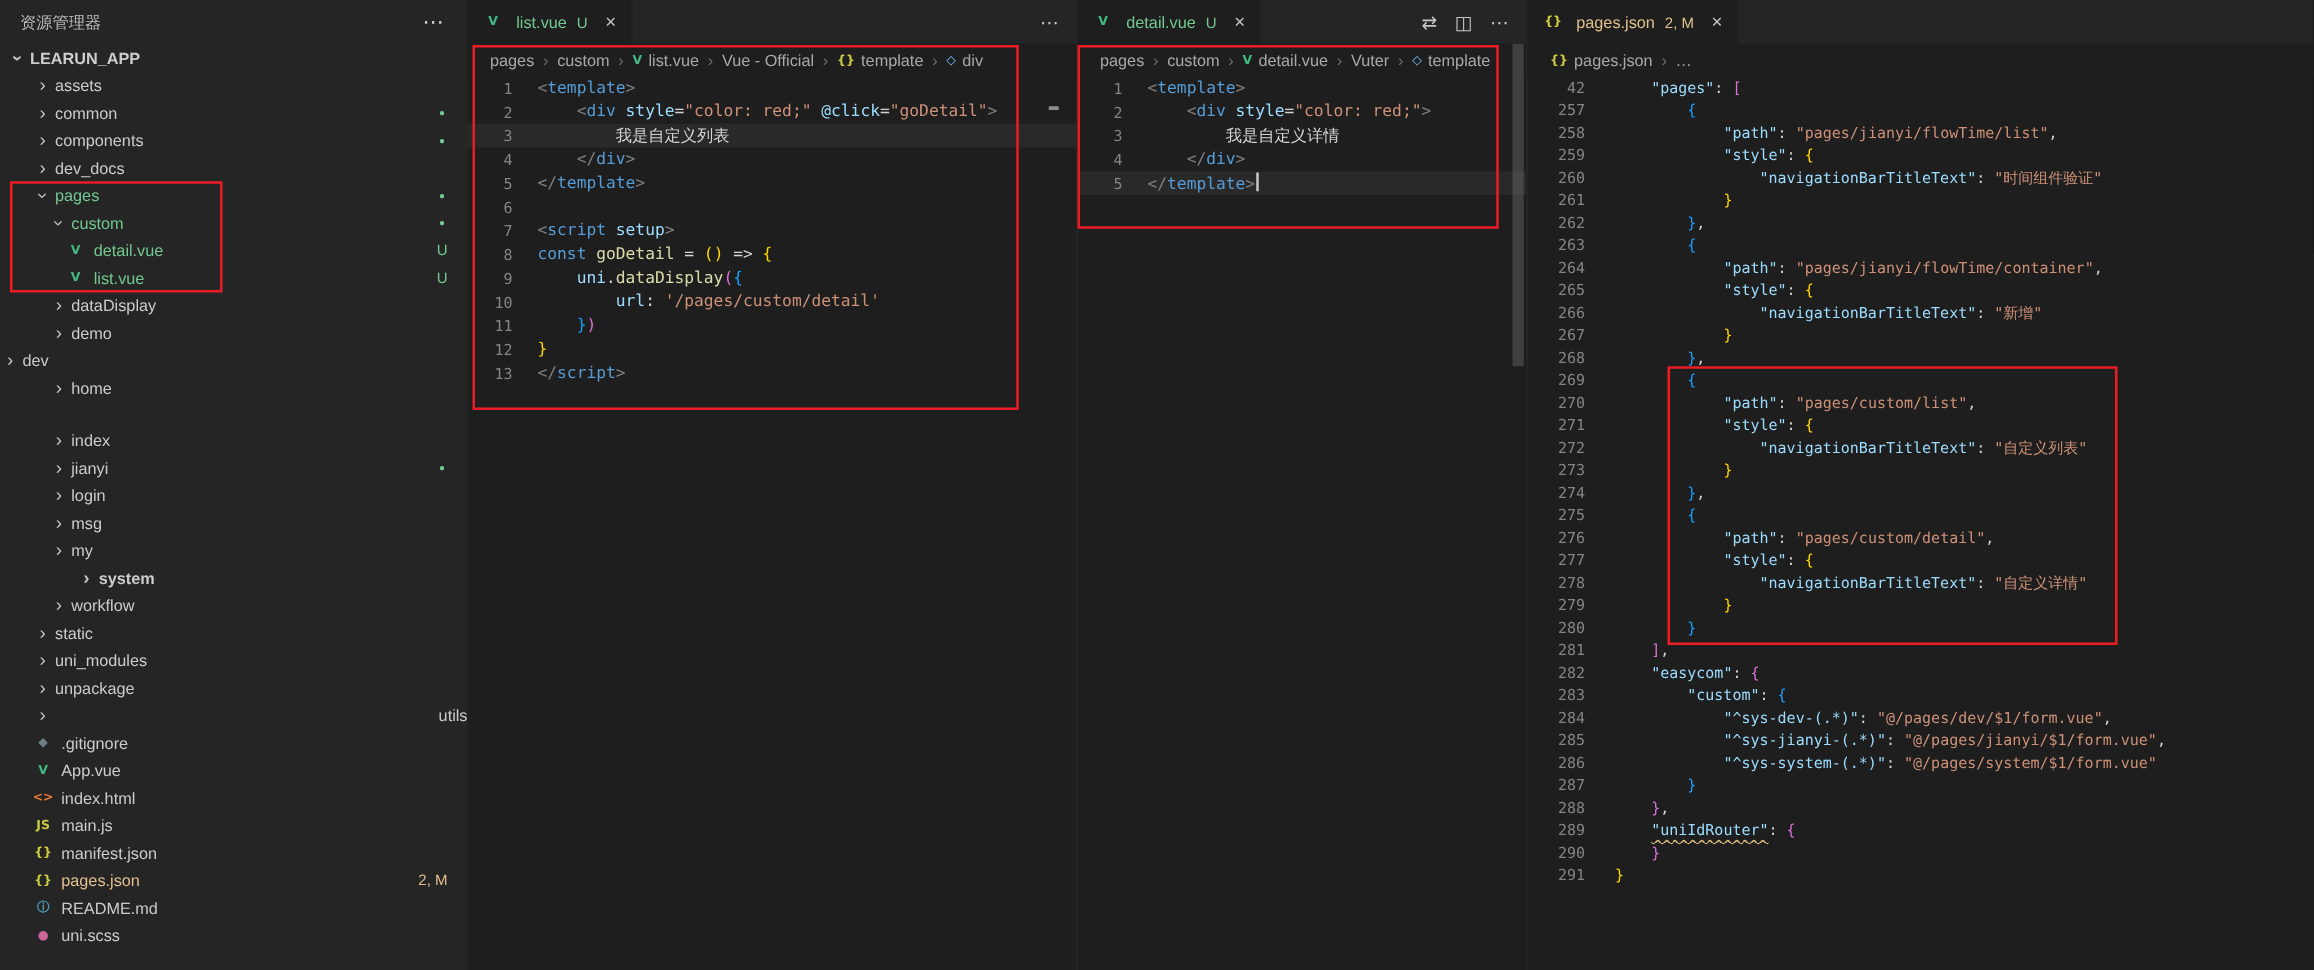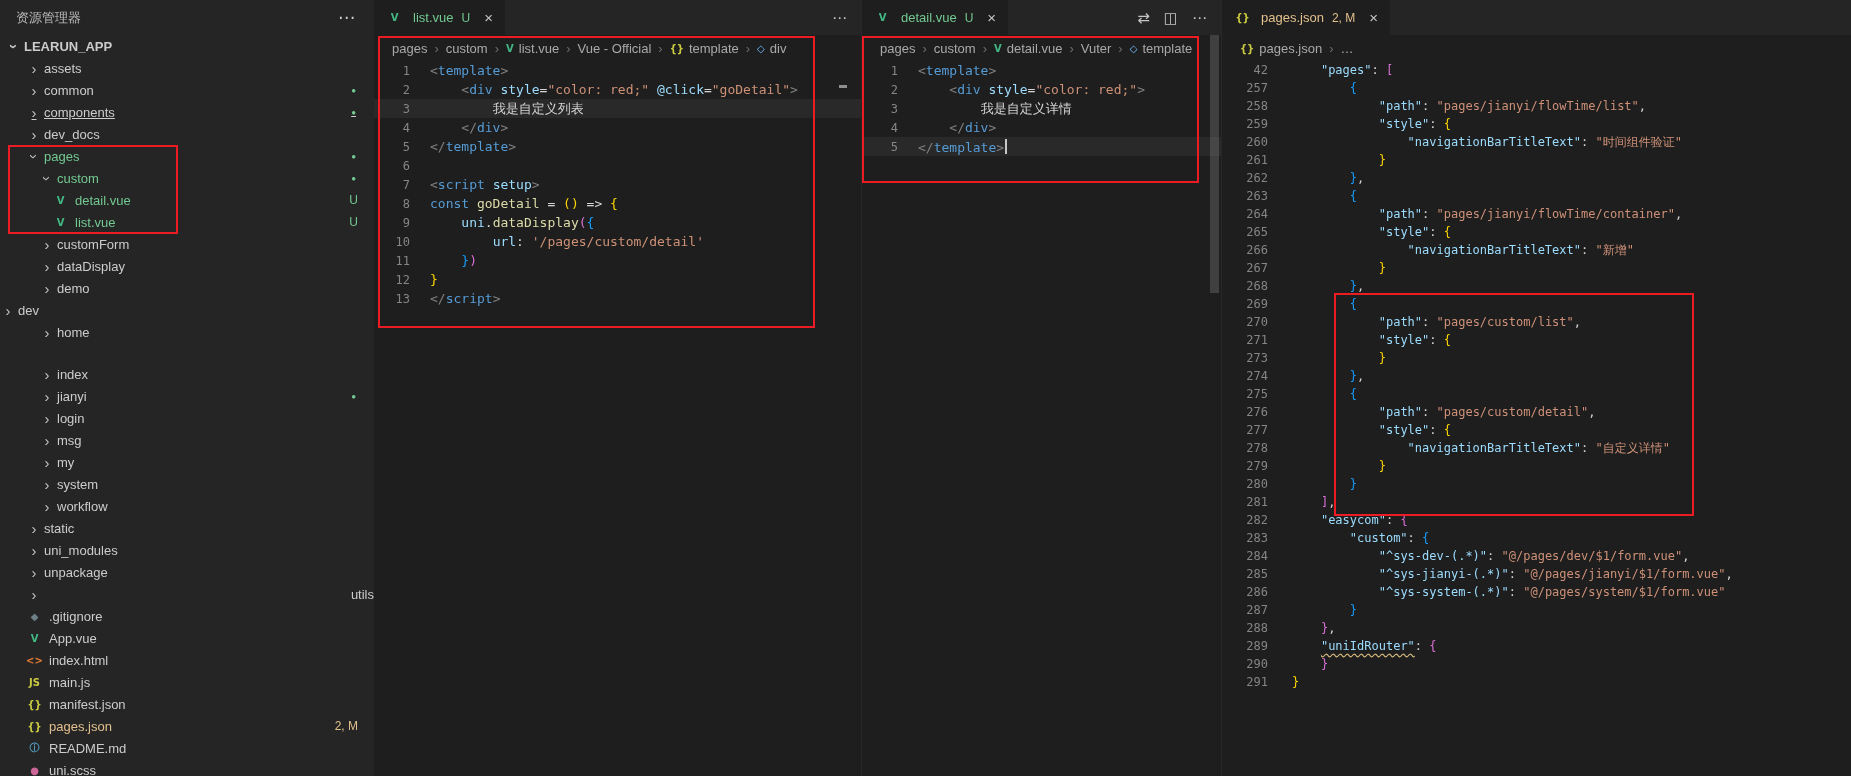--- a/index.html
+++ b/index.html
@@ -81,21 +81,21 @@
     <div id="tree">
         <div class="tree-row" style="padding-left: 26px;">
           <span class="chev"></span>
           <span class="tree-label">assets</span>
         </div>
         <div class="tree-row" style="padding-left: 26px;">
           <span class="chev"></span>
           <span class="tree-label">common</span>
           <span class="dot">●</span>
         </div>
-        <div class="tree-row" style="padding-left: 26px; text-decoration: underline;">
+        <div class="tree-row" style="padding-left: 26px;">
           <span class="chev"></span>
           <span class="tree-label">components</span>
           <span class="dot">●</span>
         </div>
         <div class="tree-row" style="padding-left: 26px;">
           <span class="chev"></span>
           <span class="tree-label">dev_docs</span>
         </div>
         <div class="tree-row" style="padding-left: 26px;">
           <span class="chev open"></span>
@@ -112,24 +112,20 @@
           <span class="tree-label c-added">detail.vue</span>
           <span class="badge c-added">U</span>
         </div>
         <div class="tree-row" style="padding-left: 52px;">
           <span class="ficon" style="color: rgb(66, 184, 131);">V</span>
           <span class="tree-label c-added">list.vue</span>
           <span class="badge c-added">U</span>
         </div>
         <div class="tree-row" style="padding-left: 39px;">
           <span class="chev"></span>
-          <span class="tree-label">customForm</span>
-        </div>
-        <div class="tree-row" style="padding-left: 39px;">
-          <span class="chev"></span>
           <span class="tree-label">dataDisplay</span>
         </div>
         <div class="tree-row" style="padding-left: 39px;">
           <span class="chev"></span>
           <span class="tree-label">demo</span>
         </div>
         <div class="tree-row" style="">
           <span class="chev"></span>
           <span class="tree-label">dev</span>
         </div>
@@ -151,21 +147,21 @@
           <span class="tree-label">login</span>
         </div>
         <div class="tree-row" style="padding-left: 39px;">
           <span class="chev"></span>
           <span class="tree-label">msg</span>
         </div>
         <div class="tree-row" style="padding-left: 39px;">
           <span class="chev"></span>
           <span class="tree-label">my</span>
         </div>
-        <div class="tree-row" style="padding-left: 39px;">
+        <div class="tree-row" style="padding-left: 61px; font-weight: bold;">
           <span class="chev"></span>
           <span class="tree-label">system</span>
         </div>
         <div class="tree-row" style="padding-left: 39px;">
           <span class="chev"></span>
           <span class="tree-label">workflow</span>
         </div>
         <div class="tree-row" style="padding-left: 26px;">
           <span class="chev"></span>
           <span class="tree-label">static</span>
@@ -455,20 +451,24 @@
           </div>
           <div class="code-line">
             <span class="ln">270</span>
             <span class="lc"><span class="tok-ws">            </span><span class="tok-key">"path"</span><span class="tok-df">: </span><span class="tok-str">"pages/custom/list"</span><span class="tok-df">,</span></span>
           </div>
           <div class="code-line">
             <span class="ln">271</span>
             <span class="lc"><span class="tok-ws">            </span><span class="tok-key">"style"</span><span class="tok-df">: </span><span class="tok-b1">{</span></span>
           </div>
           <div class="code-line">
+            <span class="ln">272</span>
+            <span class="lc"><span class="tok-ws">                </span><span class="tok-key">"navigationBarTitleText"</span><span class="tok-df">: </span><span class="tok-str">"自定义列表"</span></span>
+          </div>
+          <div class="code-line">
             <span class="ln">273</span>
             <span class="lc"><span class="tok-ws">            </span><span class="tok-b1">}</span></span>
           </div>
           <div class="code-line">
             <span class="ln">274</span>
             <span class="lc"><span class="tok-ws">        </span><span class="tok-b3">}</span><span class="tok-df">,</span></span>
           </div>
           <div class="code-line">
             <span class="ln">275</span>
             <span class="lc"><span class="tok-ws">        </span><span class="tok-b3">{</span></span>

